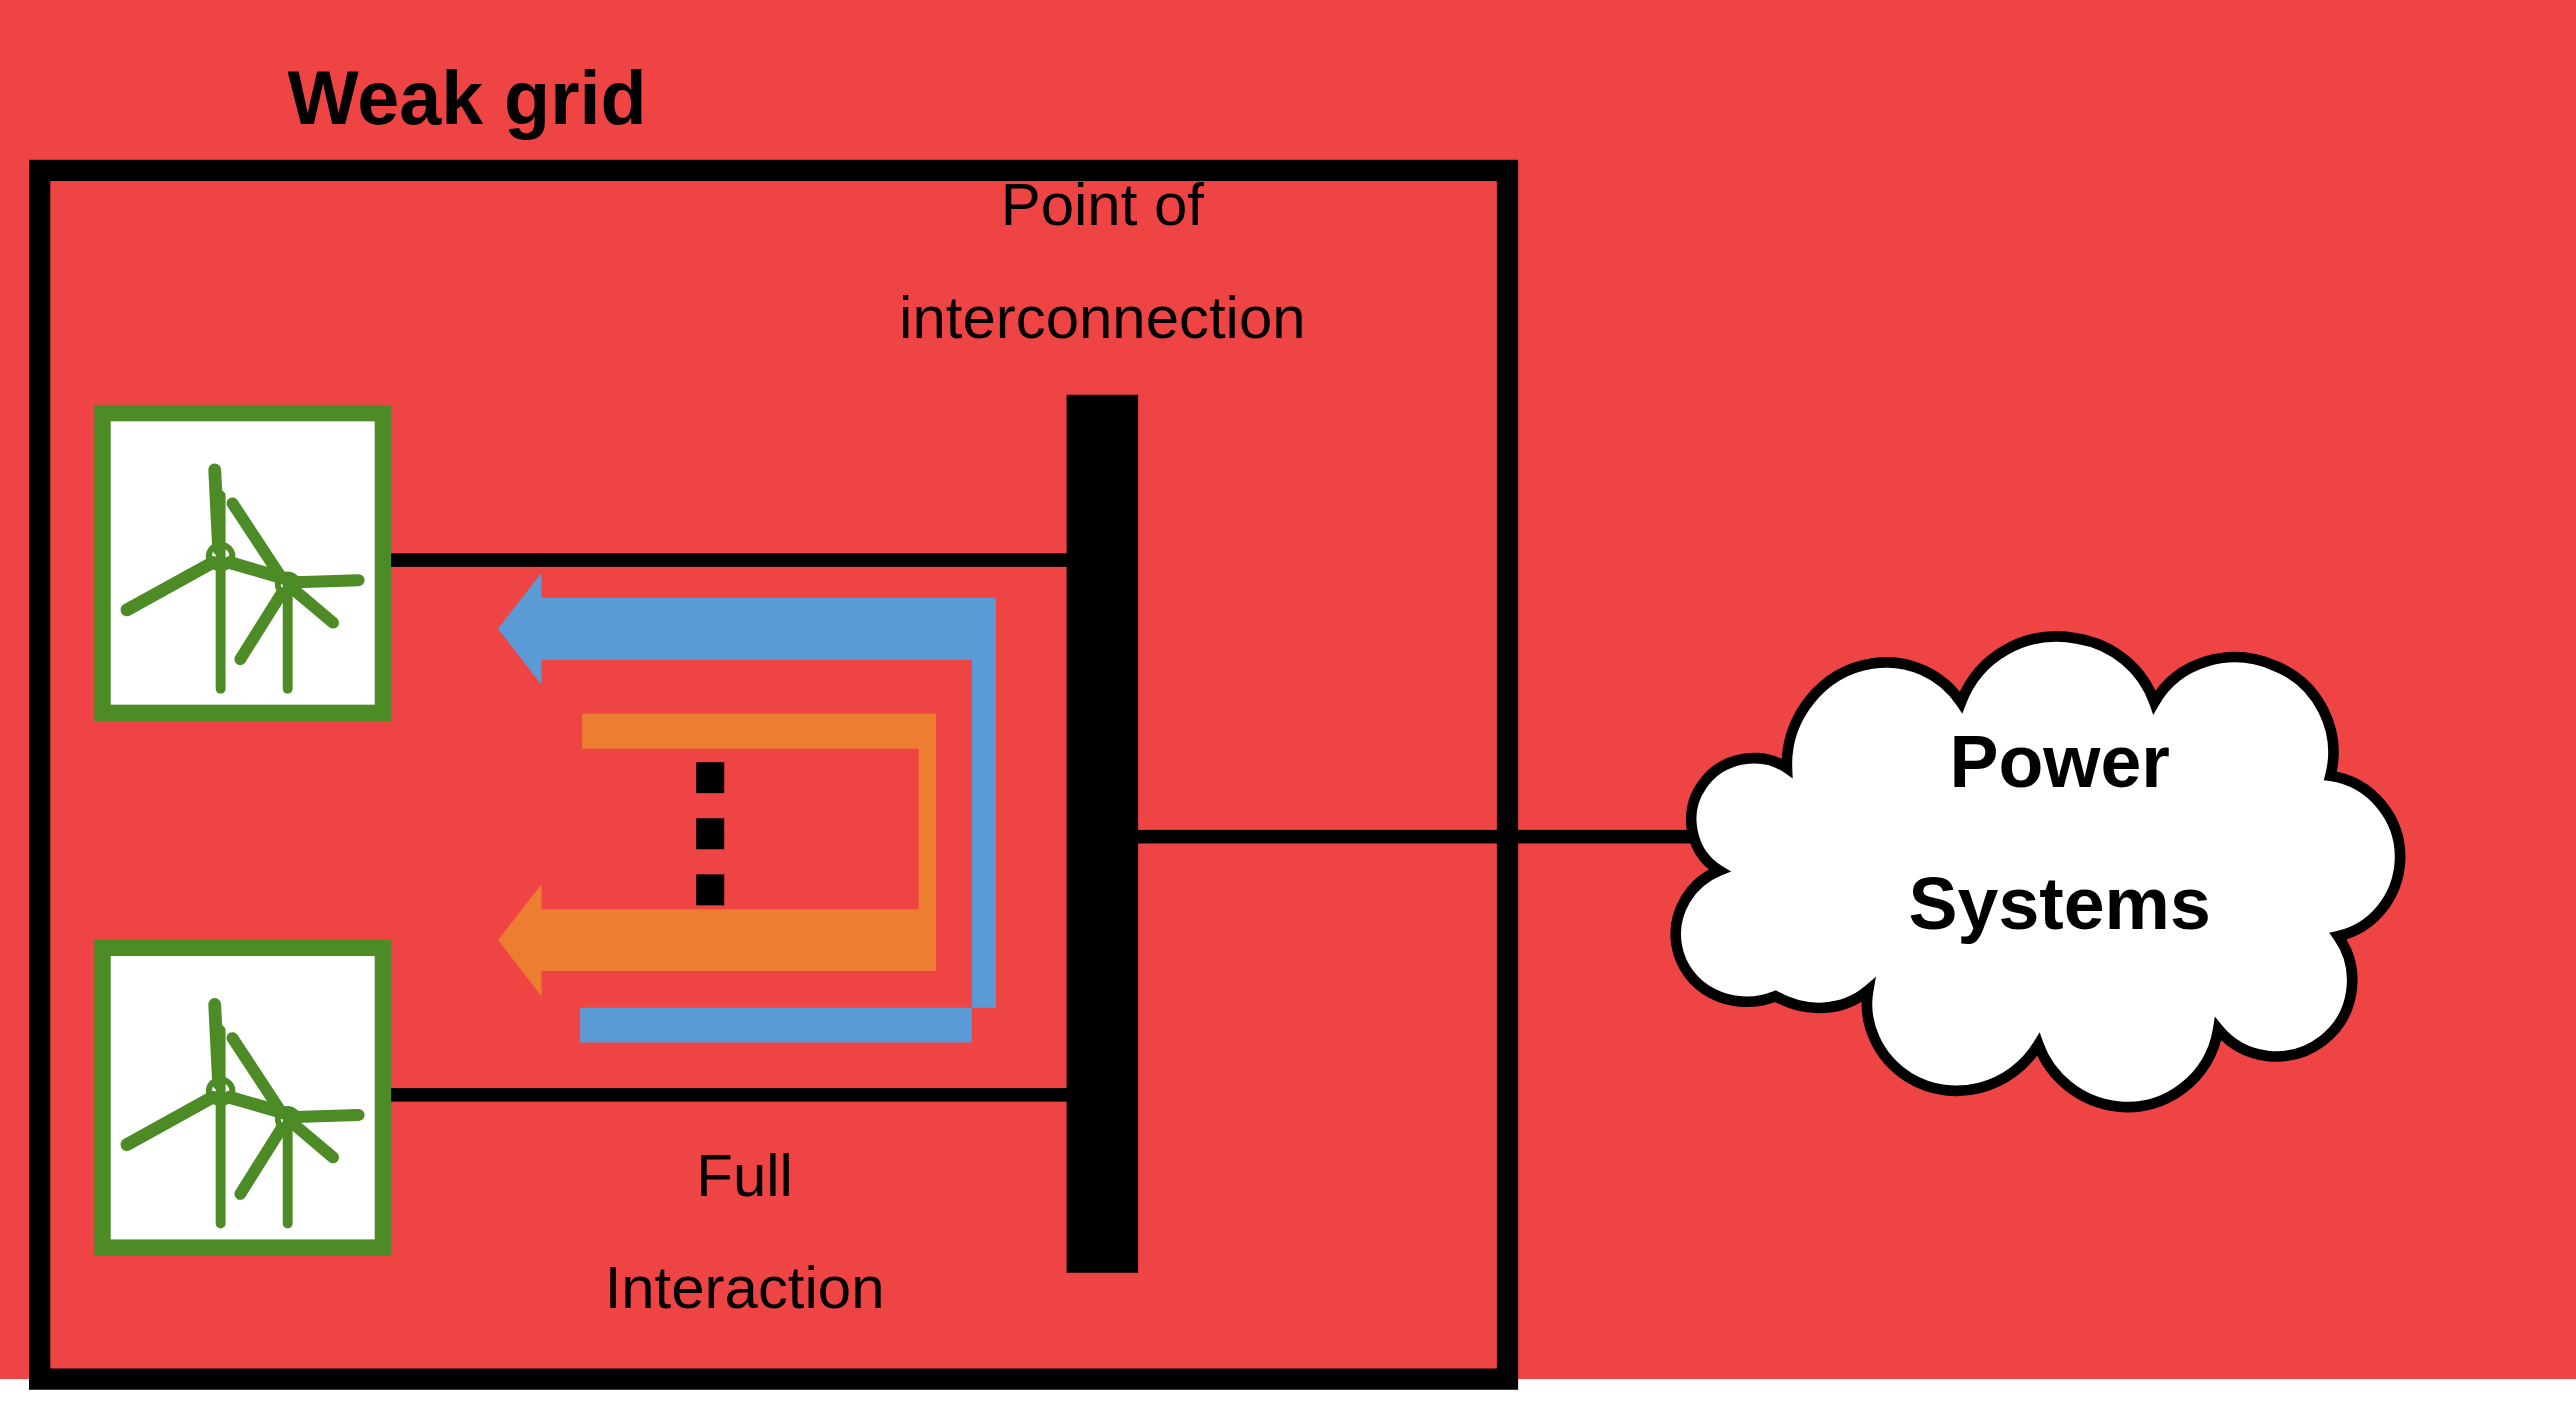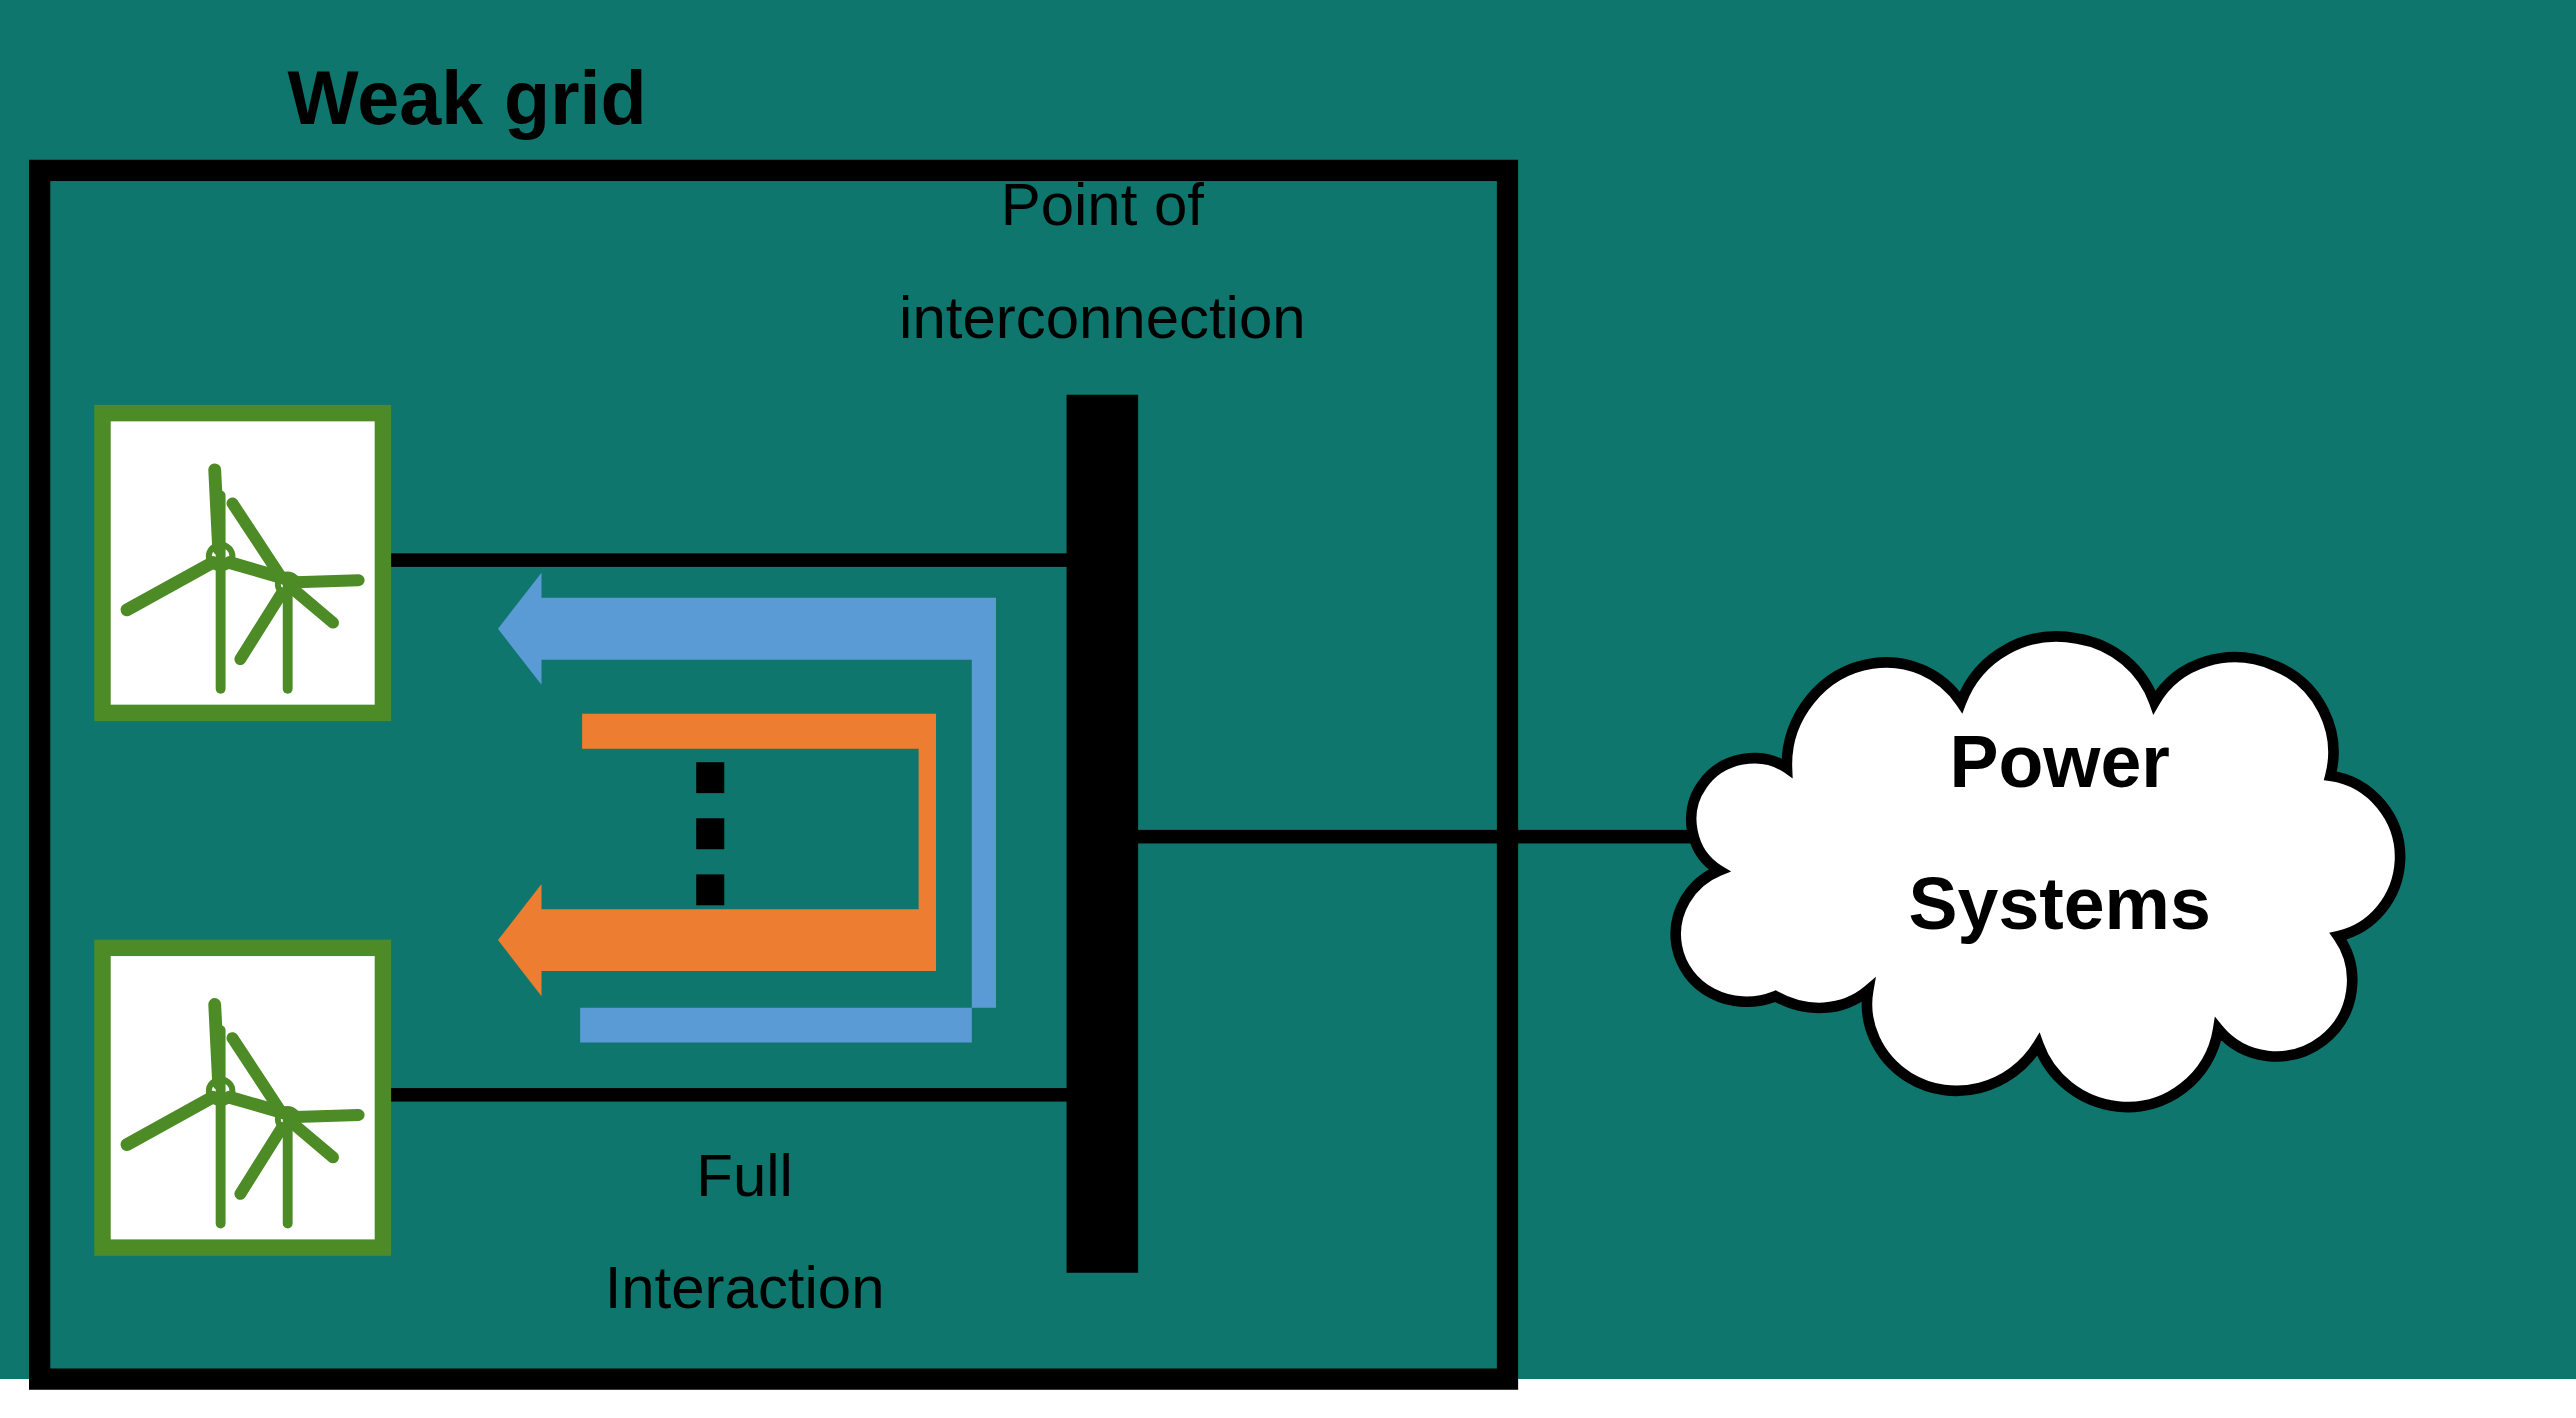--- a/index.html
+++ b/index.html
@@ -10,21 +10,21 @@
   body {
     width: 2576px;
     height: 1419px;
     font-family: "Liberation Sans", sans-serif;
     overflow: hidden;
   }
   #canvas {
     position: relative;
     width: 2576px;
     height: 1379px;
-    background: #0f766e;
+    background: #ef4444;
   }
   #diagram-svg {
     position: absolute;
     top: 0;
     left: 0;
     width: 2576px;
     height: 1419px;
     display: block;
   }
   .txt {

